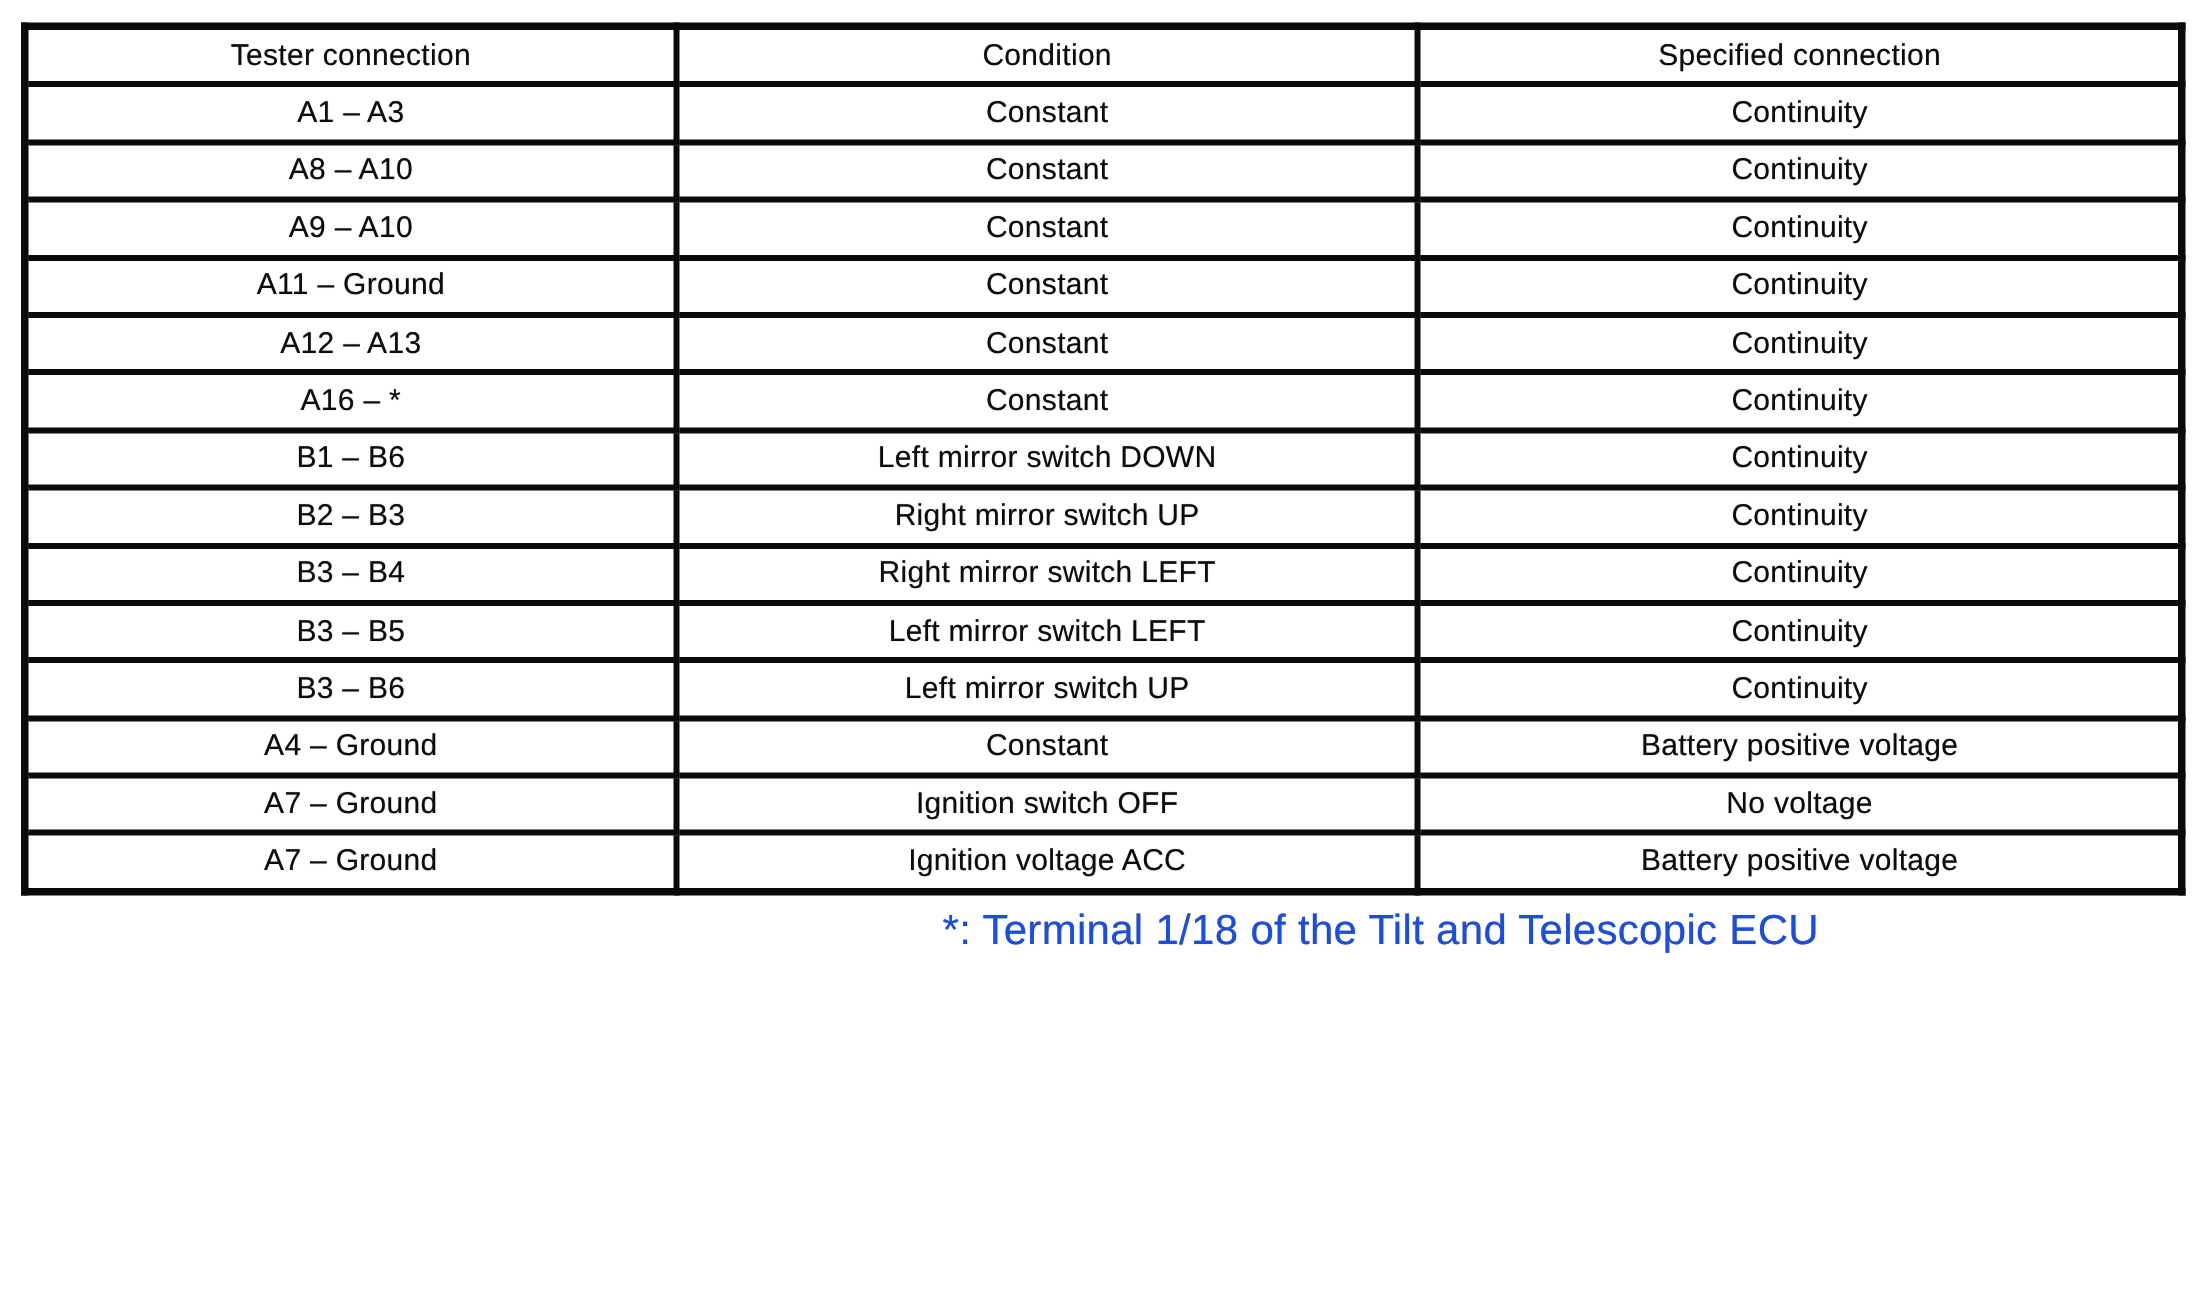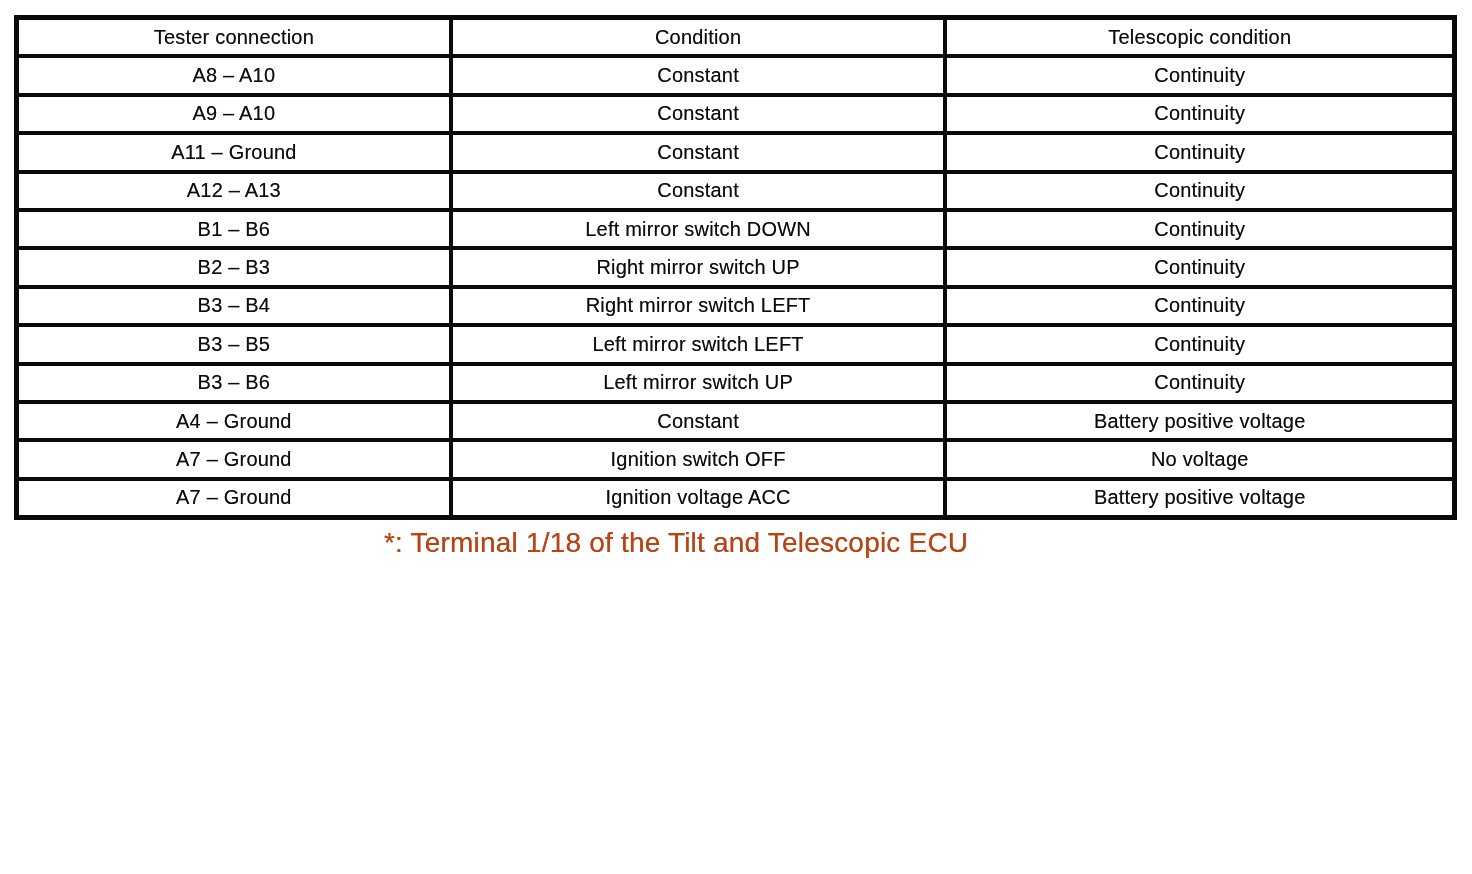--- a/index.html
+++ b/index.html
@@ -41,63 +41,73 @@
     white-space: nowrap;
     overflow: hidden;
   }
   table.spec-table {
     border: 5px solid #0a0a0a;
   }
   .footnote {
     width: 1443px;
     box-sizing: border-box;
     margin-top: 7px;
-    text-align: left;
+    text-align: center;
     padding-left: 370px;
     font-size: 28px;
     letter-spacing: 0.2px;
     text-shadow: 0 0 0.6px rgba(0,0,0,0.55);
-    color: #c2410c;
+    color: #1d4ed8;
   }
 </style>
 </head>
 <body>
 
 <div class="page">
   <table class="spec-table">
     <colgroup>
         <col class="c1">
         <col class="c2">
         <col class="c3">
       </colgroup>
     <thead>
       <tr>
         <th>Tester connection</th>
         <th>Condition</th>
-        <th>Telescopic condition</th>
+        <th>Specified connection</th>
       </tr>
     </thead>
     <tbody>
+      <tr>
+        <td>A1 – A3</td>
+        <td>Constant</td>
+        <td>Continuity</td>
+      </tr>
       <tr>
         <td>A8 – A10</td>
         <td>Constant</td>
         <td>Continuity</td>
       </tr>
       <tr>
         <td>A9 – A10</td>
         <td>Constant</td>
         <td>Continuity</td>
       </tr>
       <tr>
         <td>A11 – Ground</td>
         <td>Constant</td>
         <td>Continuity</td>
       </tr>
       <tr>
         <td>A12 – A13</td>
+        <td>Constant</td>
+        <td>Continuity</td>
+      </tr>
+      <tr>
+        <td>A16 – *</td>
         <td>Constant</td>
         <td>Continuity</td>
       </tr>
       <tr>
         <td>B1 – B6</td>
         <td>Left mirror switch DOWN</td>
         <td>Continuity</td>
       </tr>
       <tr>
         <td>B2 – B3</td>

